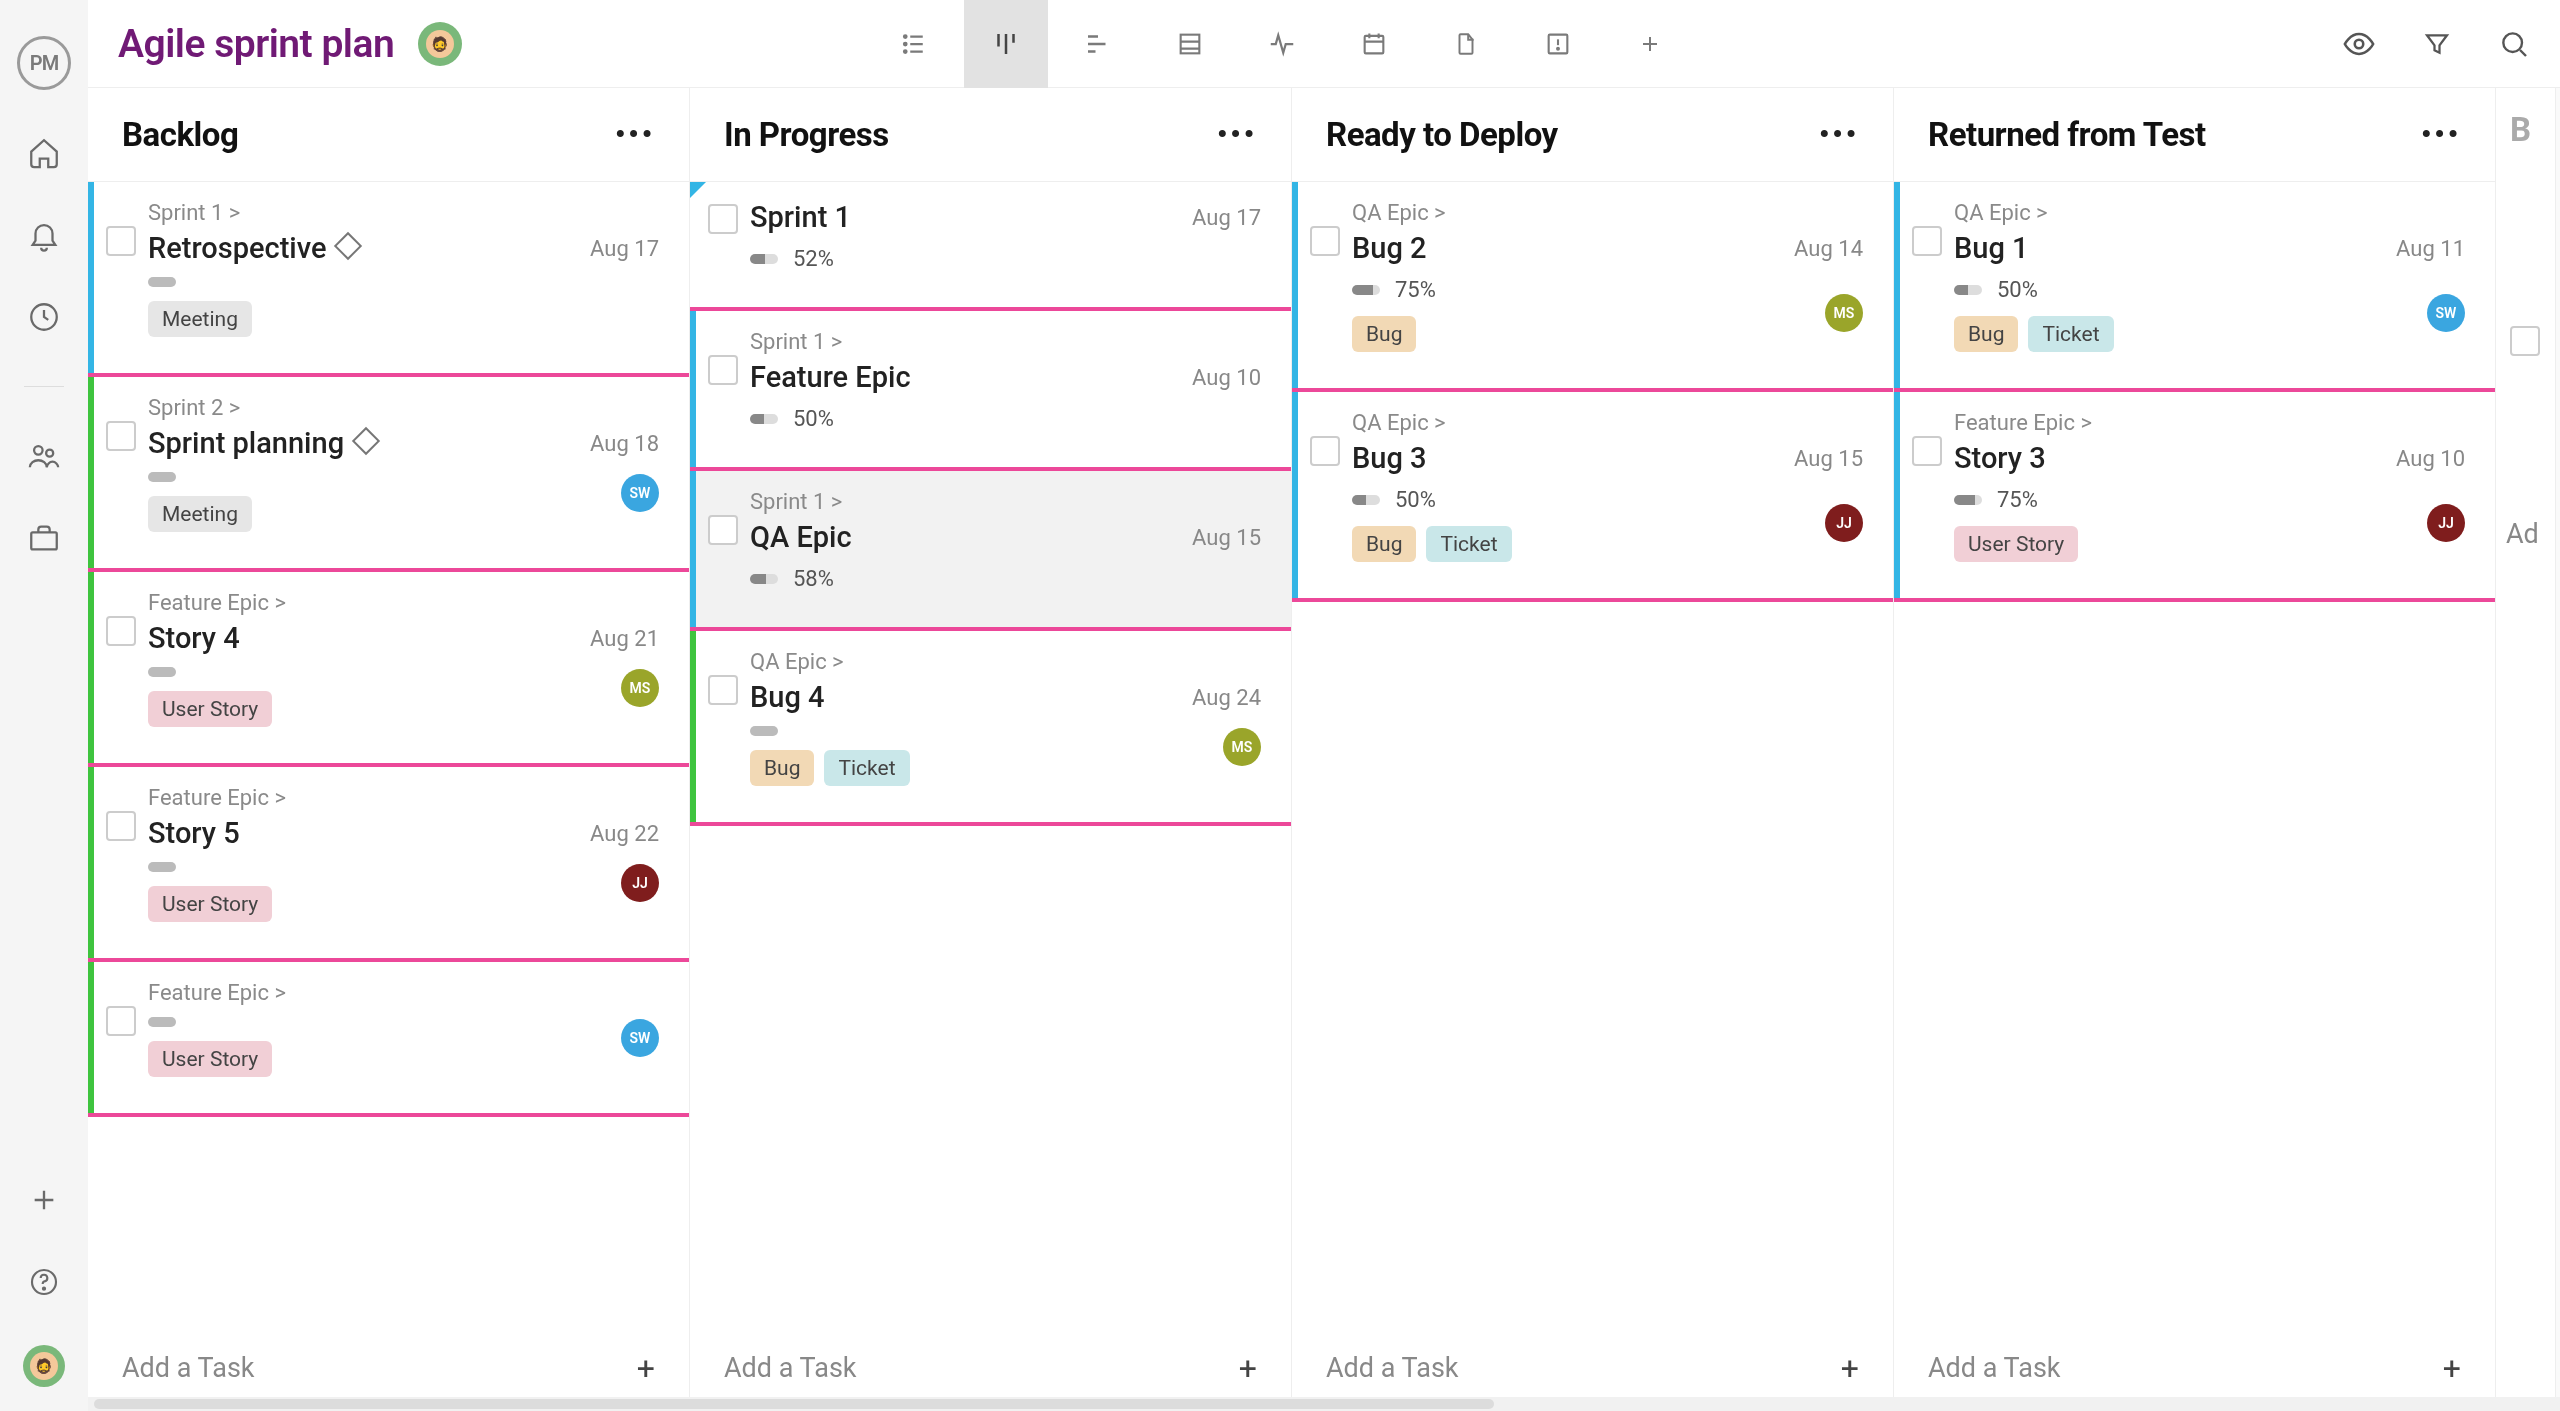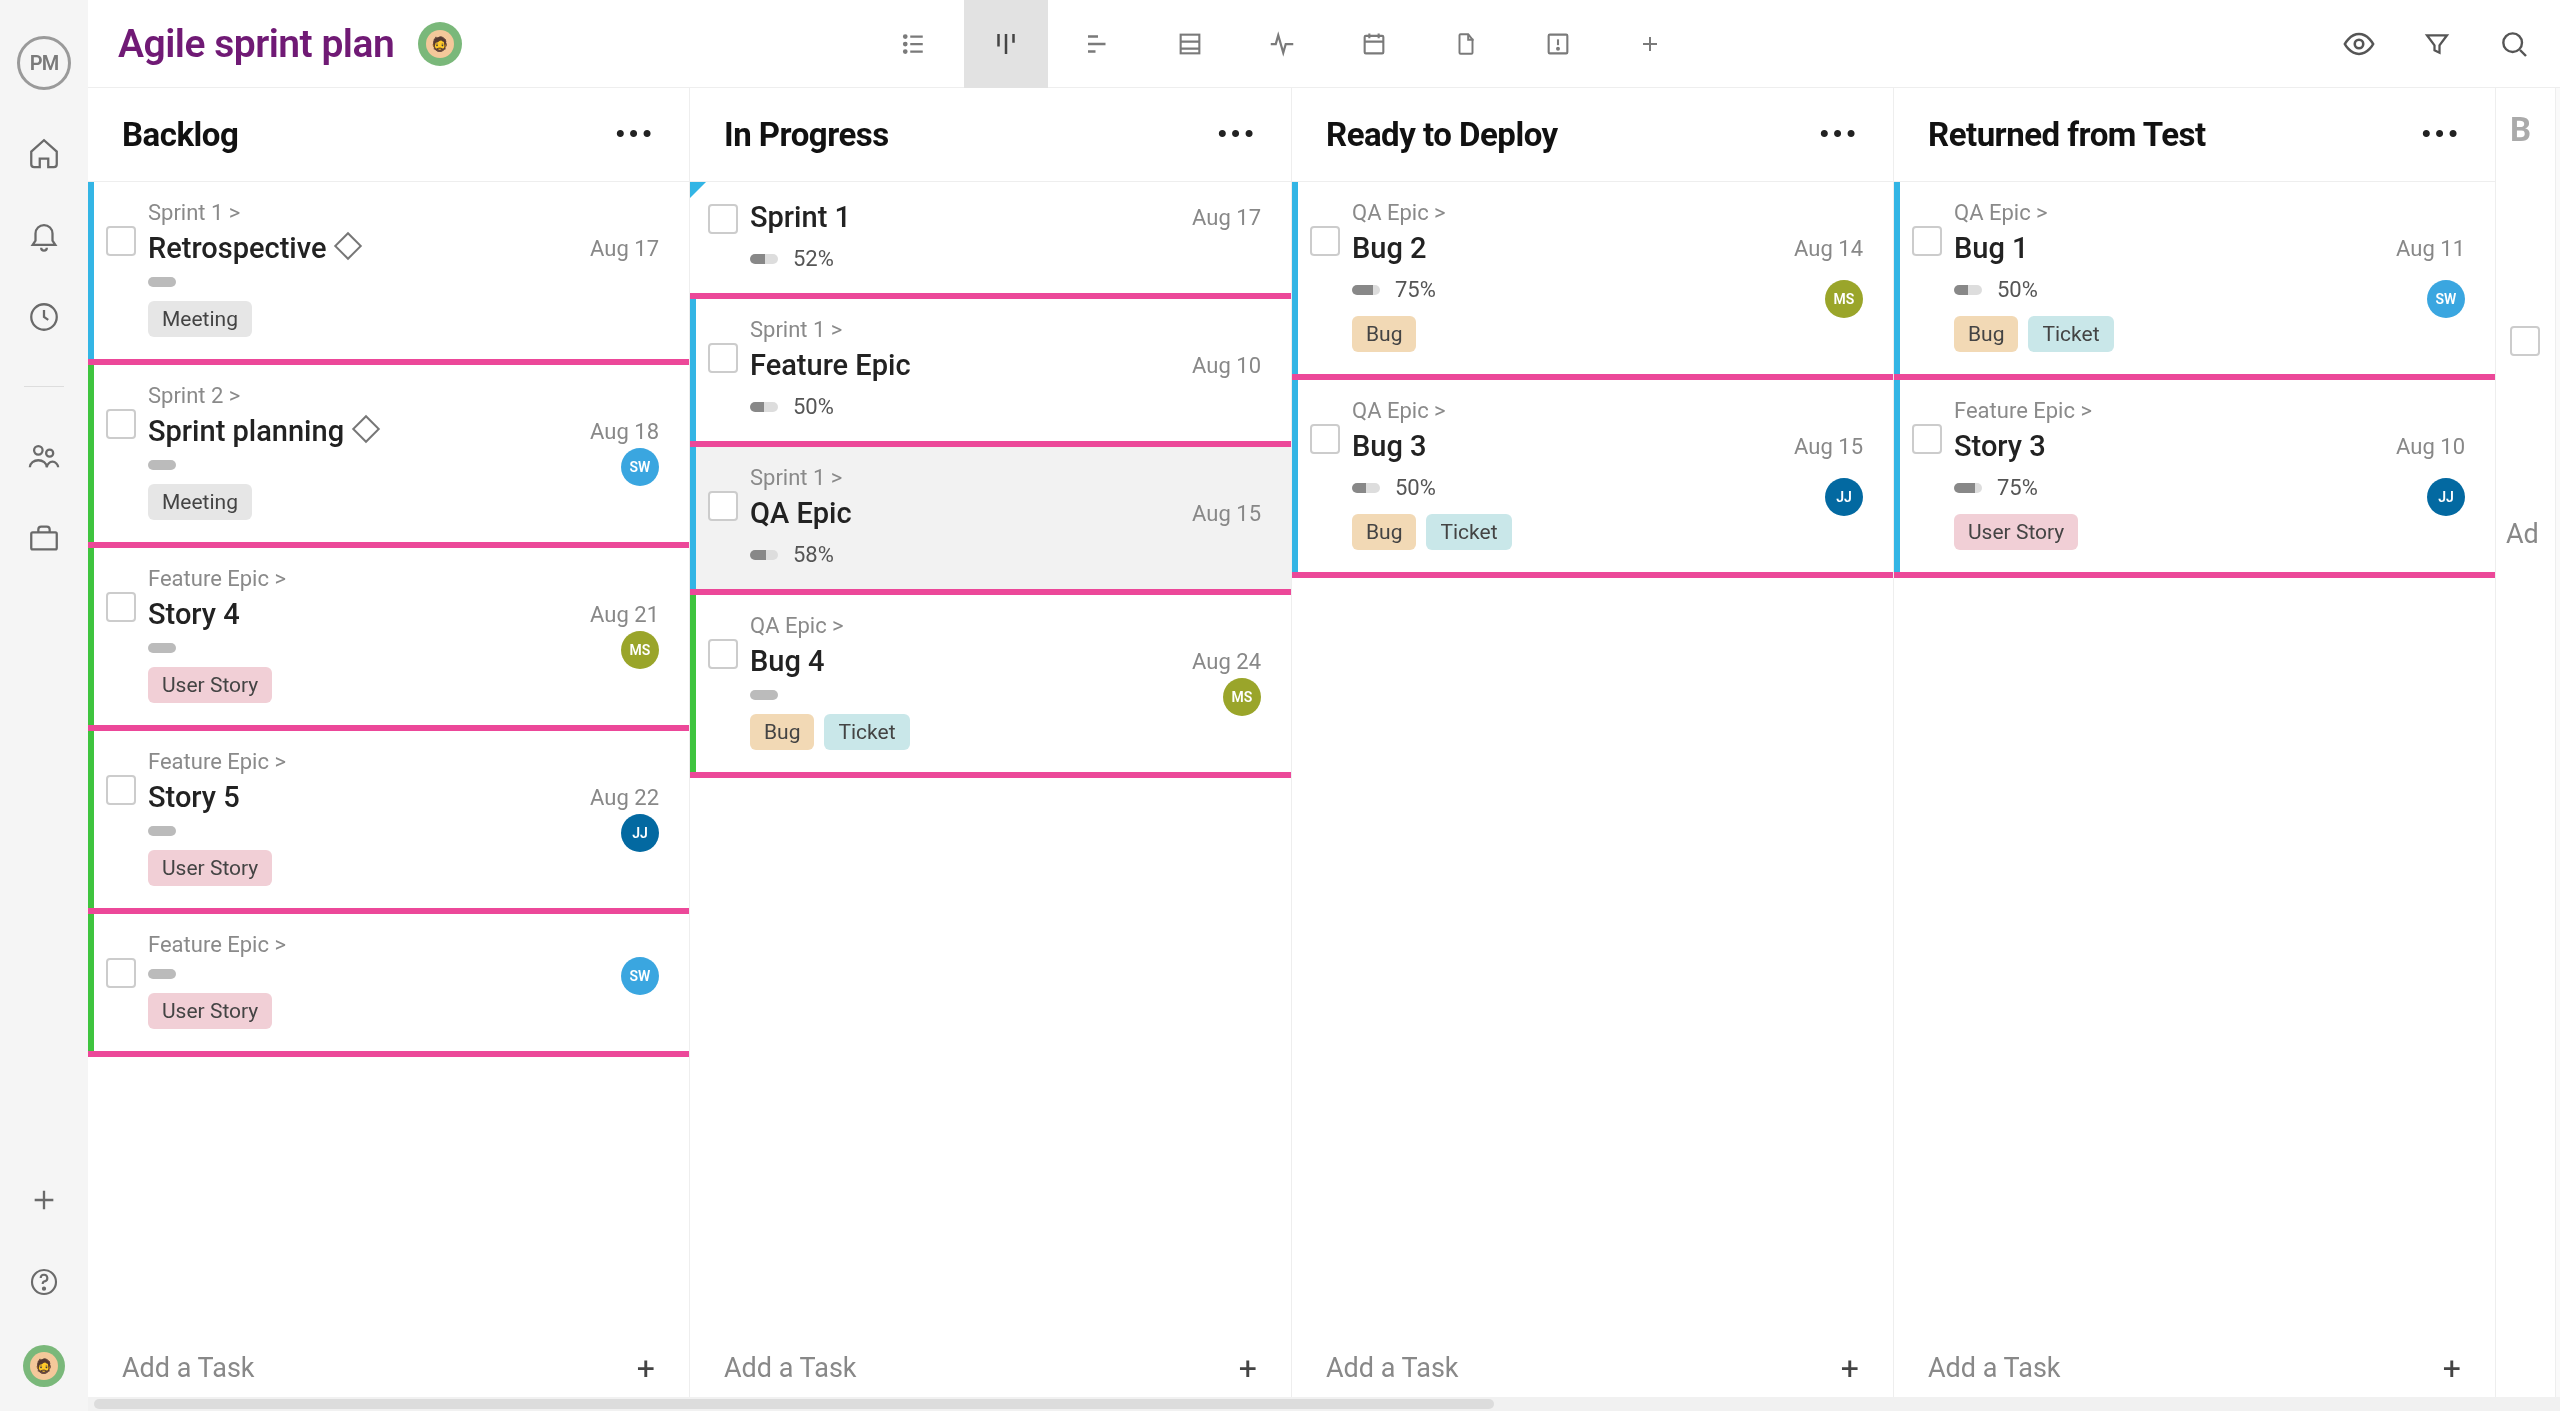--- a/index.html
+++ b/index.html
@@ -92,23 +92,23 @@
   }
   .col-header {
     height: 94px; display:flex; align-items:center; padding: 0 34px;
     border-bottom: 1px solid #eee;
   }
   .col-title { font-size: 33px; font-weight: 700; letter-spacing: -0.5px; color:#111; }
   .col-menu { margin-left:auto; color:#222; letter-spacing: 3px; font-size: 28px; cursor:pointer; font-weight:900; }
   .col-body { flex:1; overflow-y:auto; }
 
   .card {
-    border-bottom: 6px solid #ec4899;
+    border-bottom: 4px solid #ec4899;
     position: relative;
-    padding: 18px 30px 22px 60px;
+    padding: 18px 30px 36px 60px;
     cursor: pointer;
   }
   .card.selected { background:#f2f2f2; }
   .stripe { position:absolute; left:0; top:0; bottom:0; width:6px; }
   .stripe.blue   { background:#33b5e5; }
   .stripe.green  { background:#3ec43e; }
   .corner { position:absolute; left:0; top:0; width:0; height:0;
     border-top: 16px solid #33b5e5; border-right: 16px solid transparent; }
   .breadcrumb { color:#8a8a8a; font-size: 22px; margin-bottom: 6px; }
   .card-title-row { display:flex; align-items:center; }
@@ -143,21 +143,21 @@
   .tag.ticket    { background:#c9e7e9; }
 
   .assignee {
     position:absolute; right: 30px; bottom: 56px;
     width: 38px; height: 38px; border-radius: 50%;
     display:flex; align-items:center; justify-content:center;
     font-size: 14px; color:#fff; font-weight:600;
   }
   .av-sw { background:#3aa6e0; }
   .av-ms { background:#9aa52a; }
-  .av-jj { background:#0369a1; }
+  .av-jj { background:#7f1d1d; }
 
   .add-task {
     display:flex; align-items:center; padding: 24px 34px;
     color:#888; font-size: 27px; cursor:pointer;
   }
   .add-task .plus { margin-left:auto; font-size: 32px; color:#444; }
 
   .peek-column { width: 60px; flex: 0 0 60px; background:#fff; border-right:1px solid #eee; position:relative; }
   .peek-title { position:absolute; top:22px; left:14px; font-size:33px; font-weight:700; color:#aaa; white-space:nowrap; overflow:hidden; width:36px; }
 

